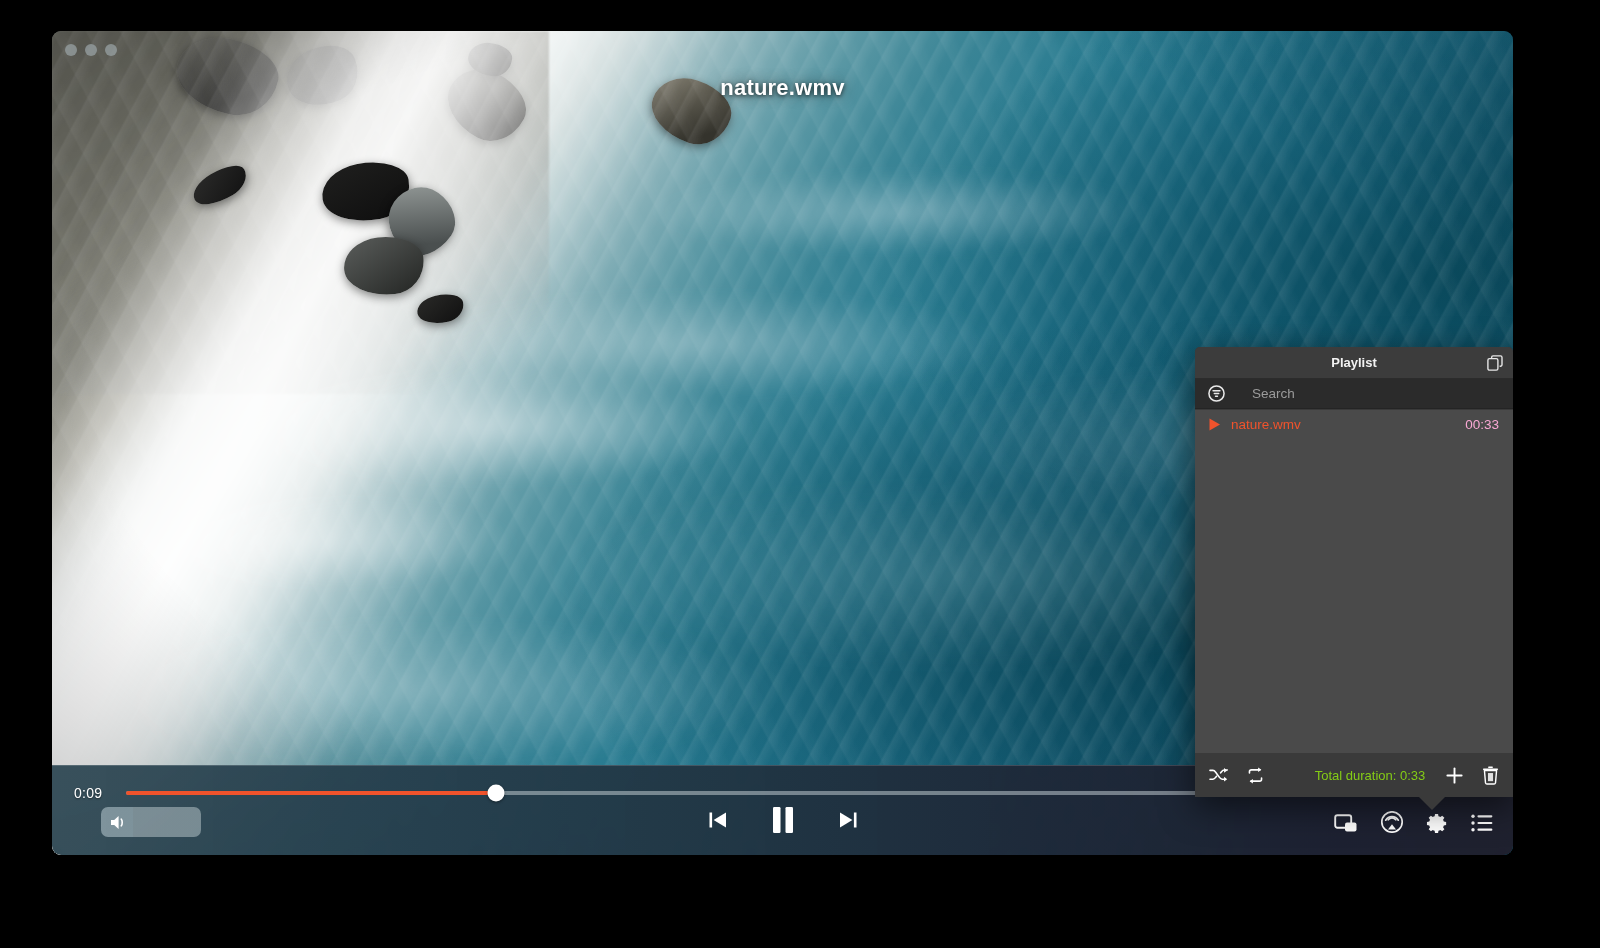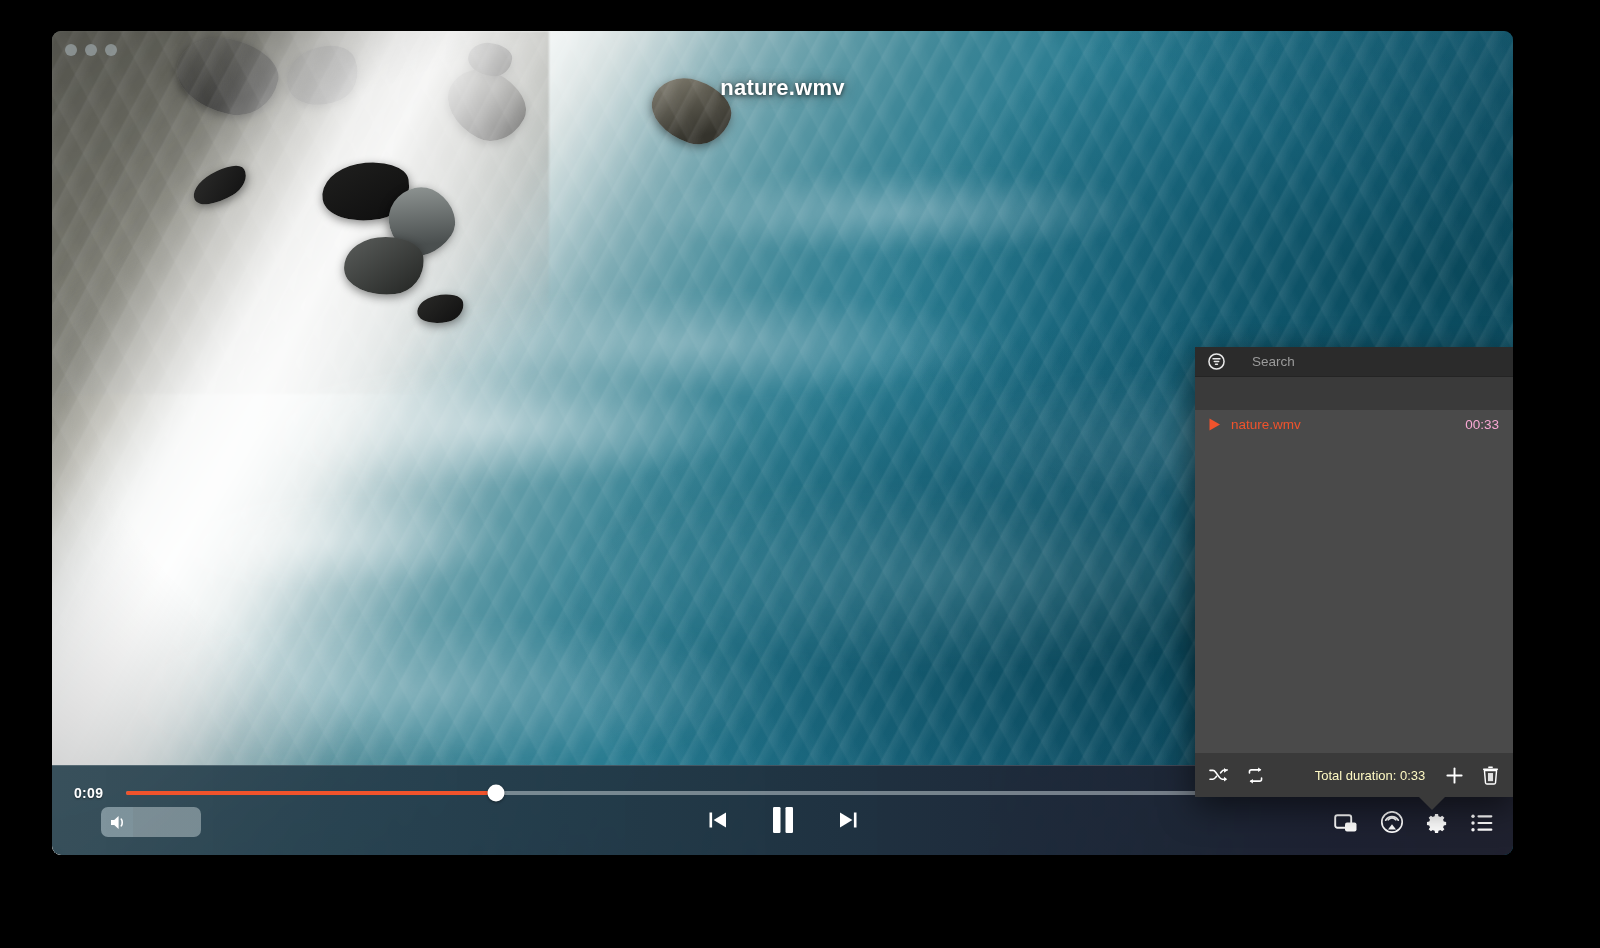--- a/index.html
+++ b/index.html
@@ -137,21 +137,21 @@
        rgba(30,32,48,.97) 88%,
        rgba(32,32,46,.97) 100%);
     backdrop-filter: blur(6px);
   }
   .controls::before{
     content:""; position:absolute; left:0; right:0; top:0; height:1px;
     background:rgba(255,255,255,.16);
   }
 
   .timerow { position:absolute; left:22px; right:18px; top:20px; display:flex; align-items:center; }
-  .curtime { color:#fff; font-size:14px; font-weight:700; width:42px; flex:none; letter-spacing:.3px;
+  .curtime { color:#fff; font-size:14px; font-weight:400; width:42px; flex:none; letter-spacing:.3px;
              text-shadow:0 1px 2px rgba(0,0,0,.5); }
   .track { position:relative; flex:1; height:4px; border-radius:2px;
            background: rgba(190,200,205,.55); margin-left:10px; }
   .track-fill { position:absolute; left:0; top:0; bottom:0; border-radius:2px; background:#f0532c; }
   .knob { position:absolute; top:50%; width:17px; height:17px; border-radius:50%;
           background:#fff; transform:translate(-50%,-50%); box-shadow:0 1px 3px rgba(0,0,0,.45); }
 
   .volume { position:absolute; left:49px; bottom:18px; width:100px; height:30px;
             border-radius:7px; background: rgba(220,230,232,.40);
             display:flex; align-items:center; }
@@ -180,21 +180,21 @@
   .pl-search { height:30px; background:#2b2b2b; display:flex; align-items:center;
                gap:27px; padding:0 0 0 13px; border-bottom:1px solid #242424; }
   .pl-search-ph { color:#9b9b9b; font-size:13.5px; }
   .pl-body { position:absolute; left:0; right:0; top:63px; bottom:44px; background:#4a4a4a; overflow:auto; }
   .pl-row { display:flex; align-items:center; height:28px; padding:0 14px 0 14px; gap:10px; cursor:pointer; }
   .pl-row .nm { color:#f0532c; font-size:13.5px; flex:1; }
   .pl-row .dur { color:#f9a8d4; font-size:13.5px; }
   .pl-foot { position:absolute; left:0; right:0; bottom:0; height:44px; background:#3a3a3a;
              display:flex; align-items:center; padding:0 14px; gap:18px; }
   .pl-foot .spacer { flex:1; }
-  .pl-total { color:#fef9c3; font-size:13px; position:absolute; left:12px; right:0; text-align:center;
+  .pl-total { color:#84cc16; font-size:13px; position:absolute; left:12px; right:0; text-align:center;
               pointer-events:none;margin-left:20px; }
   .fbtn { background:none; border:none; cursor:pointer; line-height:0; z-index:2; }
   
   .pl-tail { position:absolute; left:224px; bottom:-13px; width:0; height:0;
              border-left:13px solid transparent; border-right:13px solid transparent;
              border-top:13px solid #3a3a3a; }
 
   svg { display:block; }
 </style>
 </head>
@@ -300,20 +300,29 @@
             <rect x="6.4" y="7.9" width="15" height="2.2" rx="1.1" fill="#fff"></rect>
             <rect x="6.4" y="14.6" width="15" height="2.2" rx="1.1" fill="#fff"></rect>
           </svg>
         </button>
       </div>
 
     </div>
 
     <div class="playlist">
 
+      <div class="pl-head">
+        <span class="pl-head-title">Playlist</span>
+        <button class="pl-detach">
+          <svg width="16" height="16" viewBox="0 0 16 16">
+            <rect x="0.9" y="3.6" width="10" height="11.5" rx="1.6" fill="none" stroke="#e6e6e6" stroke-width="1.4"></rect>
+            <path d="M4.6 3.2V2.4A1.5 1.5 0 0 1 6.1.9h7.4A1.5 1.5 0 0 1 15 2.4v7.4a1.5 1.5 0 0 1-1.5 1.5h-.9" fill="none" stroke="#e6e6e6" stroke-width="1.4"></path>
+          </svg>
+        </button>
+      </div>
 
       <div class="pl-search">
         <span>
           <svg width="17" height="17" viewBox="0 0 18 18">
             <circle cx="9" cy="9" r="8" fill="none" stroke="#e9e9e9" stroke-width="1.6"></circle>
             <rect x="4.6" y="5.4" width="8.8" height="1.5" rx=".7" fill="#e9e9e9"></rect>
             <rect x="5.9" y="8.3" width="6.2" height="1.5" rx=".7" fill="#e9e9e9"></rect>
             <rect x="7.2" y="11.2" width="3.6" height="1.5" rx=".7" fill="#e9e9e9"></rect>
           </svg>
         </span>

